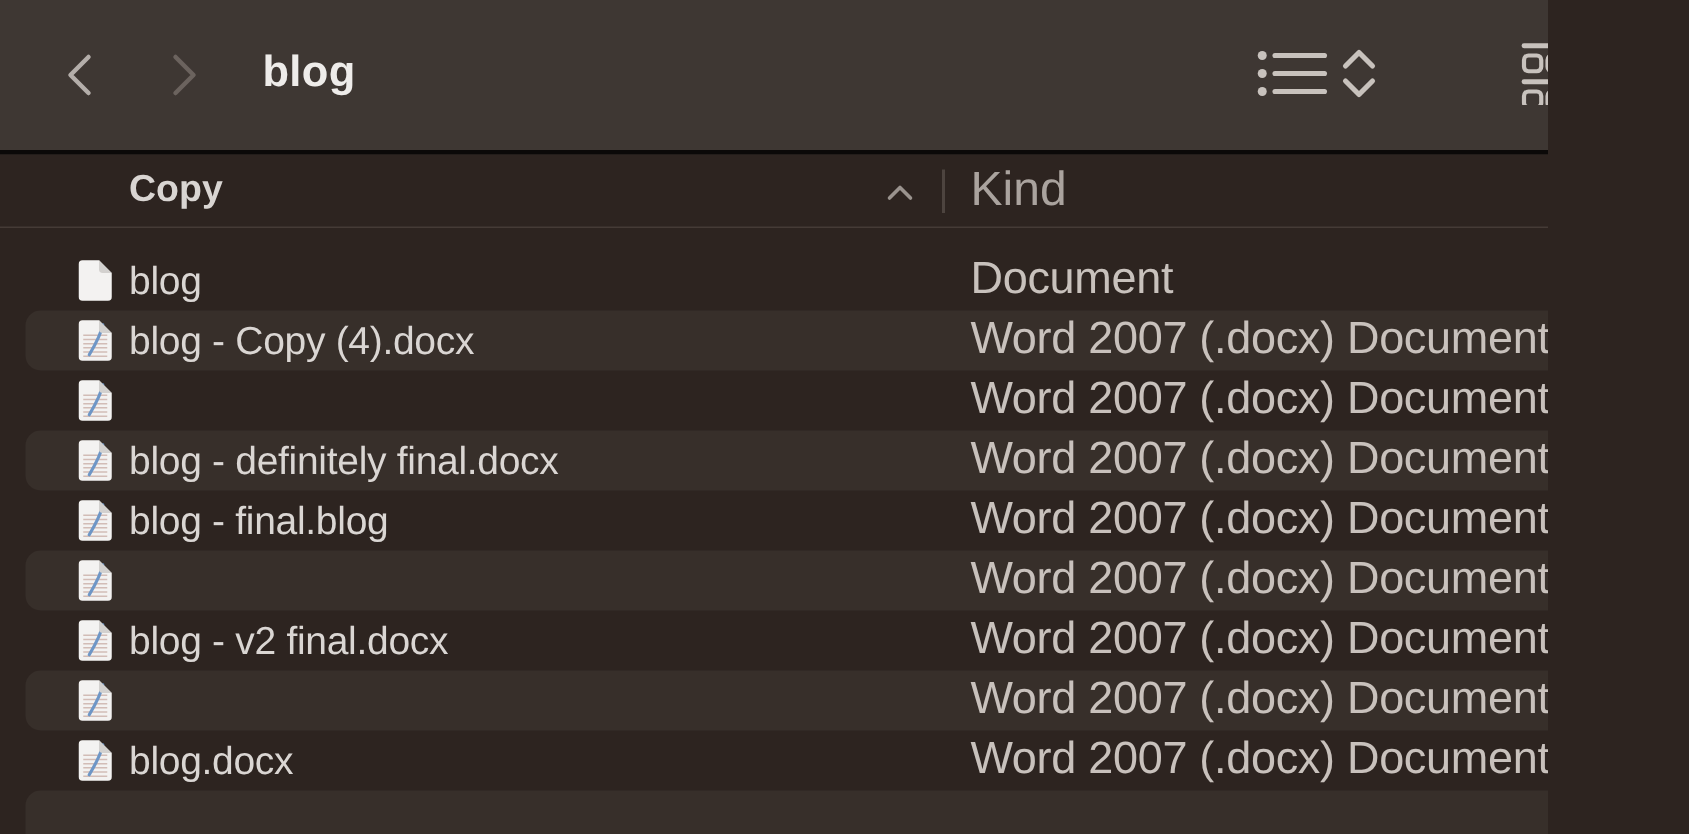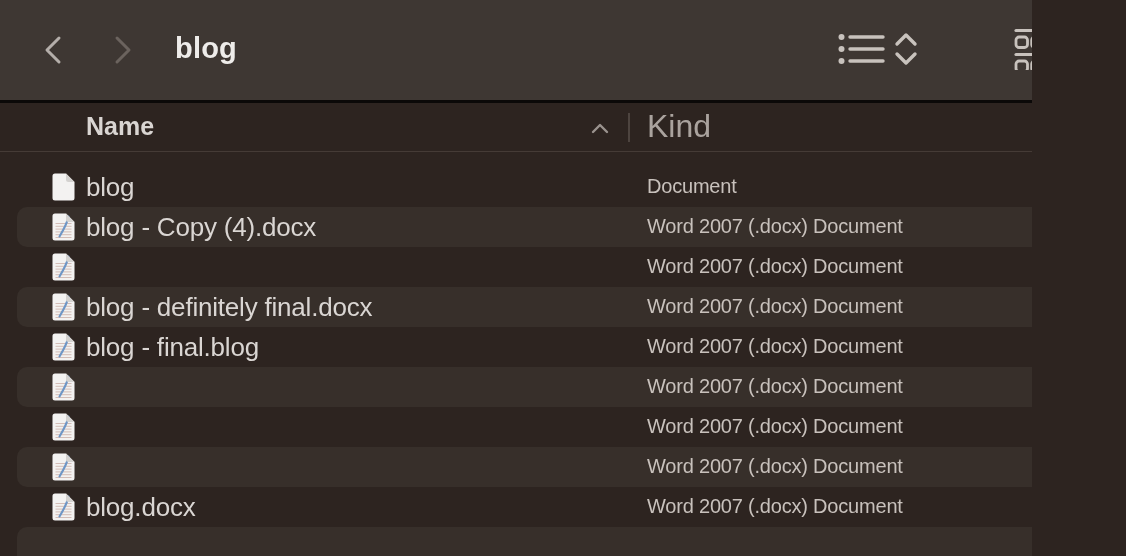--- a/index.html
+++ b/index.html
@@ -55,21 +55,21 @@
   .file-list{position:relative;padding-top:15px;}
   .row{position:relative;height:40px;}
   .row:nth-child(even)::before{
     content:"";position:absolute;left:17px;right:0;top:0;bottom:0;
     background:var(--stripe-bg);border-radius:10px 0 0 10px;
   }
   .row-inner{position:relative;height:100%;display:flex;align-items:center;}
   .ficon{margin-left:52px;width:23px;height:28px;flex:none;display:flex;}
   .fname{margin-left:11px;font-size:26px;color:var(--name-text);white-space:nowrap;letter-spacing:-.2px;}
   .fkind{position:absolute;left:647px;top:50%;transform:translateY(-52%);
-    font-size:20px;color:var(--kind-text);white-space:nowrap;letter-spacing:-.2px;}
+    font-size:30px;color:var(--kind-text);white-space:nowrap;letter-spacing:-.2px;}
   svg{display:block;}
 </style>
 </head>
 <body>
 
 <div class="window">
 
   <div class="toolbar">
     <button class="nav-btn nav-back">
       <span>
@@ -123,21 +123,21 @@
         <svg width="25" height="15" viewBox="0 0 25 15">
             <polyline points="3 3 12.5 12 22 3" fill="none" stroke="currentColor" stroke-width="3.2" stroke-linecap="round" stroke-linejoin="round"></polyline>
           </svg>
       </span>
     </button>
   </div>
 
   <div class="toolbar-sep"></div>
 
   <div class="list-header">
-    <span class="hdr-name">Name</span>
+    <span class="hdr-name">Copy</span>
     <span class="hdr-sort">
       <svg width="20" height="13" viewBox="0 0 20 13">
           <polyline points="3 10 10 3 17 10" fill="none" stroke="currentColor" stroke-width="2.4" stroke-linecap="round" stroke-linejoin="round"></polyline>
         </svg>
     </span>
     <div class="col-divider div-1"></div>
     <span class="hdr-kind">Kind</span>
     <div class="col-divider div-2"></div>
   </div>
 
@@ -274,20 +274,21 @@
             <line x1="3.5" y1="13.3" x2="19.5" y2="13.3"></line>
             <line x1="3.5" y1="16.1" x2="19.5" y2="16.1"></line>
             <line x1="3.5" y1="18.9" x2="19.5" y2="18.9"></line>
             <line x1="3.5" y1="21.7" x2="19.5" y2="21.7"></line>
             <line x1="3.5" y1="24.5" x2="19.5" y2="24.5"></line>
           </g>
           <path d="M16.5 3.5 C15.5 9 12 16 7.5 23.5" fill="none" stroke="#6e96c6" stroke-width="2.1" stroke-linecap="round"></path>
           <path d="M14 0.5 L22.5 9 H16.5 a2.5 2.5 0 0 1 -2.5 -2.5 Z" fill="#d3d1cf"></path>
         </svg>
       </span>
+      <span class="fname">blog - v2 final.docx</span>
       <span class="fkind">Word 2007 (.docx) Document</span>
     </div>
   </div>
       <div class="row">
     <div class="row-inner">
 
       <span class="ficon">
         <svg width="23" height="28" viewBox="0 0 23 28">
           <path d="M3 0.5 H14 L22.5 9 V25 a2.5 2.5 0 0 1 -2.5 2.5 H3 a2.5 2.5 0 0 1 -2.5 -2.5 V3 A2.5 2.5 0 0 1 3 0.5 Z" fill="#f3f2f1"></path>
           <g stroke="#d2bcb6" stroke-width="1">

